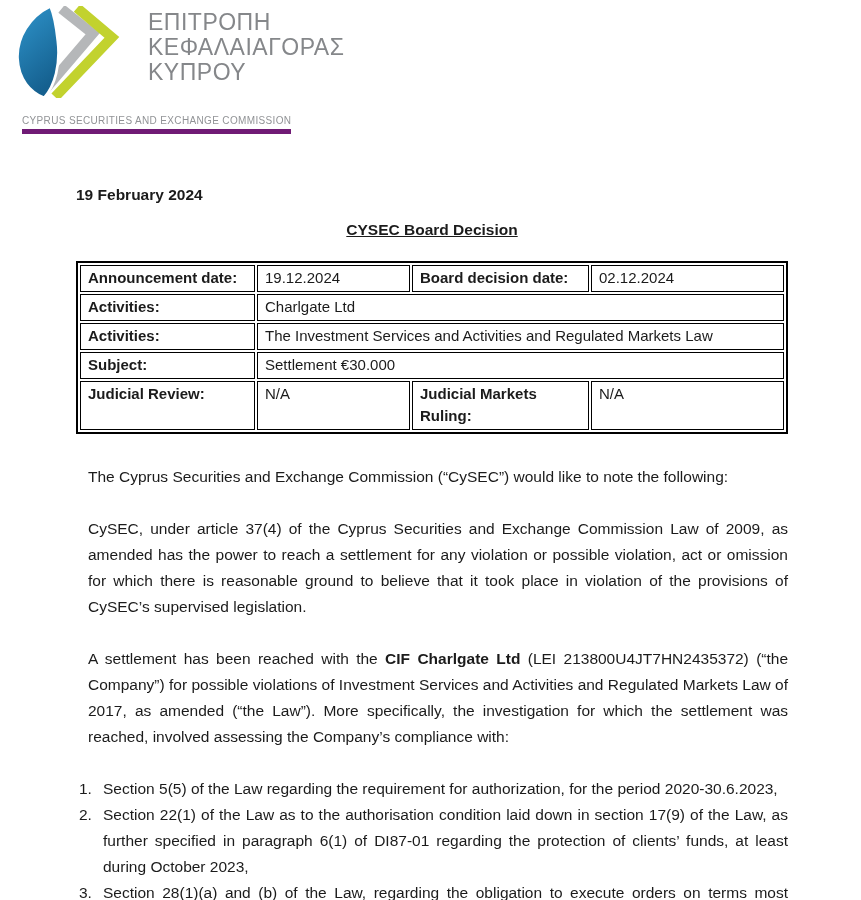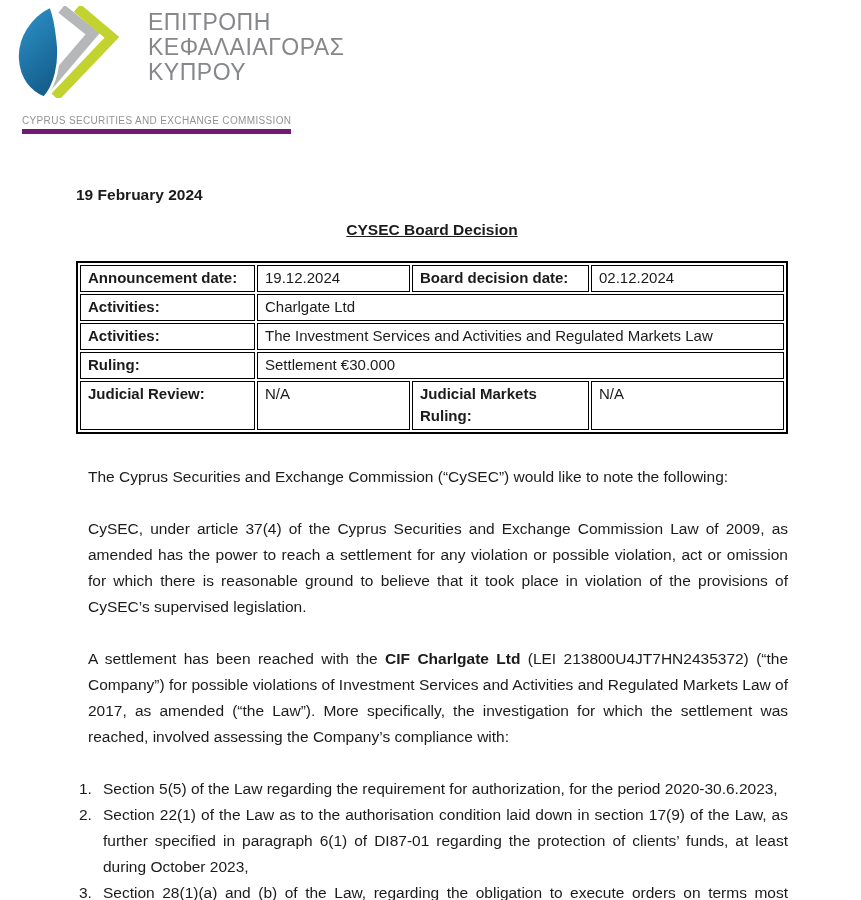--- a/index.html
+++ b/index.html
@@ -141,21 +141,21 @@
         </tr>
         <tr>
           <td class="lbl">Activities:</td>
           <td colspan="3">Charlgate Ltd</td>
         </tr>
         <tr>
           <td class="lbl">Activities:</td>
           <td colspan="3">The Investment Services and Activities and Regulated Markets Law</td>
         </tr>
         <tr>
-          <td class="lbl">Ruling:</td>
+          <td class="lbl">Subject:</td>
           <td colspan="3">Settlement €30.000</td>
         </tr>
         <tr class="tall">
           <td class="lbl">Judicial Review:</td>
           <td>N/A</td>
           <td class="lbl">Judicial Markets Ruling:</td>
           <td>N/A</td>
         </tr>
       </tbody>
     </table>

